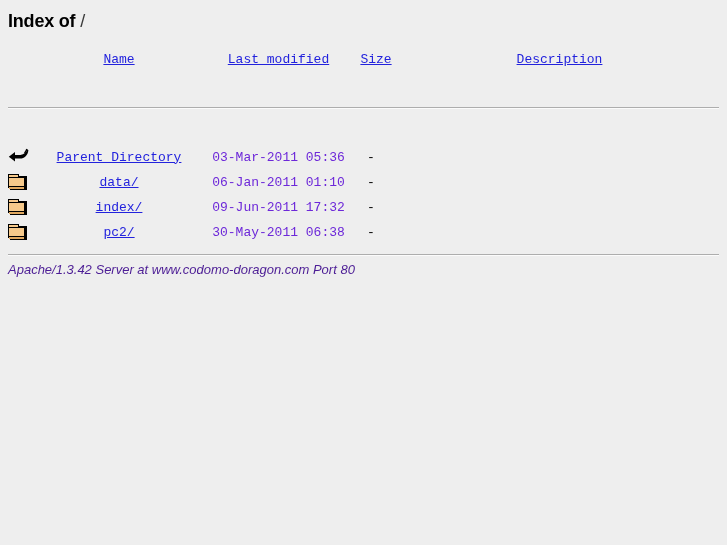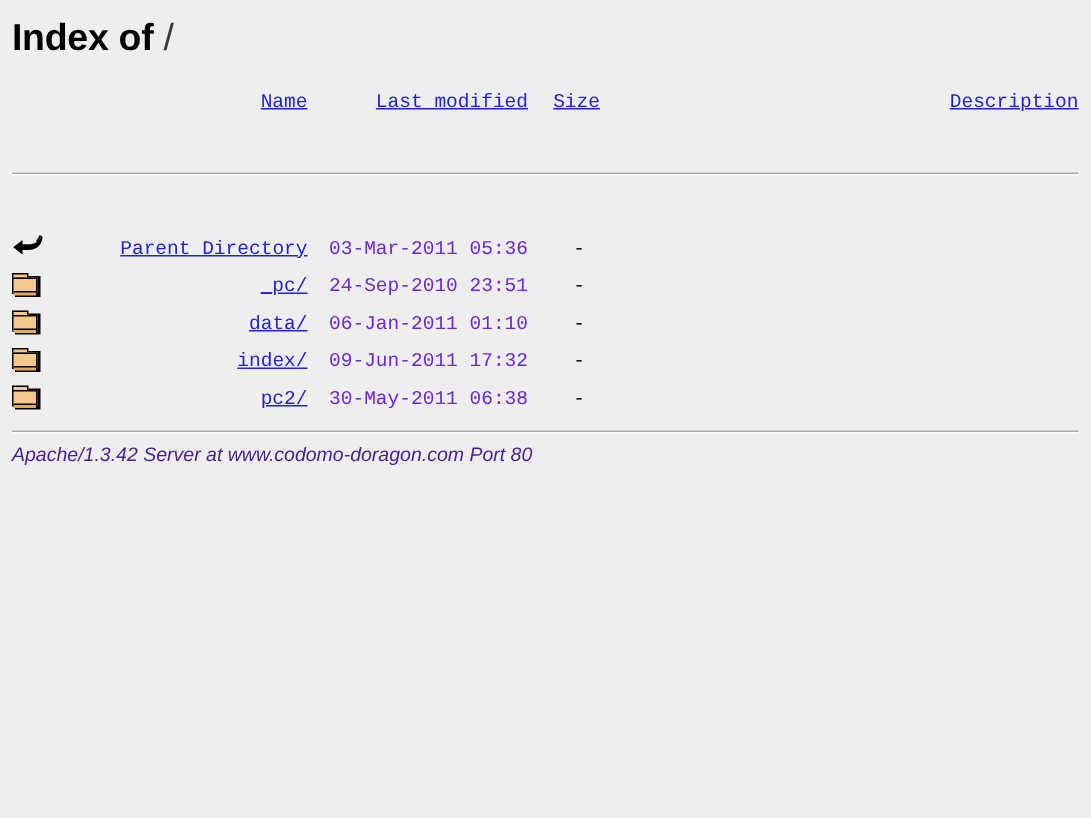--- a/index.html
+++ b/index.html
@@ -19,21 +19,21 @@
   .page {
     position: relative;
     width: 727px;
     height: 545px;
     box-sizing: border-box;
     padding: 0 8px;
   }
 
   .page-title {
     font-family: "Liberation Sans", sans-serif;
-    font-size: 25px;
+    font-size: 18px;
     font-weight: bold;
     line-height: 1.1;
     margin: 12px 0 0 0;
     padding: 0;
     letter-spacing: -0.2px;
     color: #000;
   }
   .page-title .slash {
     font-weight: normal;
     color: #3a3a3a;
@@ -50,21 +50,21 @@
     table-layout: fixed;
     width: 711px;
   }
 
   .listing-table td,
   .listing-table th {
     padding: 0;
     margin: 0;
     vertical-align: middle;
     font-weight: normal;
-    text-align: right;
+    text-align: center;
     white-space: pre;
   }
 
   
   .col-icon  { width: 25px; }
   .col-name  { width: 172px; }
   .col-date  { width: 147px; }
   .col-size  { width: 48px; }
   .col-desc  { width: 319px; }
 
@@ -222,27 +222,20 @@
                     <path d="M19.5 1.2 C18.6 4.4 16.0 6.3 12.4 6.9 L7.0 6.9 L7.0 4.0 L0.8 8.8 L7.0 13.6 L7.0 10.6 L12.0 10.6 C16.6 10.4 19.8 7.2 20.4 2.2 Z" fill="#000000"></path>
                     <path d="M18.9 1.0 C18.4 2.6 17.6 3.9 16.5 4.9" fill="none" stroke="#000000" stroke-width="1.4"></path>
                   </svg></span></span></td>
             <td><span class="name-link">Parent Directory</span></td>
             <td class="date-cell">03-Mar-2011 05:36</td>
             <td class="size-cell">-</td>
             <td></td>
           </tr>
           <tr class="file-row">
             <td><span class="icon-wrap"><span class="folder-icon"><span class="shadow"></span><span class="tab"></span><span class="body"></span><span class="lip"></span></span></span></td>
-            <td><span class="name-link">_pc/</span></td>
-            <td class="date-cell">24-Sep-2010 23:51</td>
-            <td class="size-cell">-</td>
-            <td></td>
-          </tr>
-          <tr class="file-row">
-            <td><span class="icon-wrap"><span class="folder-icon"><span class="shadow"></span><span class="tab"></span><span class="body"></span><span class="lip"></span></span></span></td>
             <td><span class="name-link">data/</span></td>
             <td class="date-cell">06-Jan-2011 01:10</td>
             <td class="size-cell">-</td>
             <td></td>
           </tr>
           <tr class="file-row">
             <td><span class="icon-wrap"><span class="folder-icon"><span class="shadow"></span><span class="tab"></span><span class="body"></span><span class="lip"></span></span></span></td>
             <td><span class="name-link">index/</span></td>
             <td class="date-cell">09-Jun-2011 17:32</td>
             <td class="size-cell">-</td>

